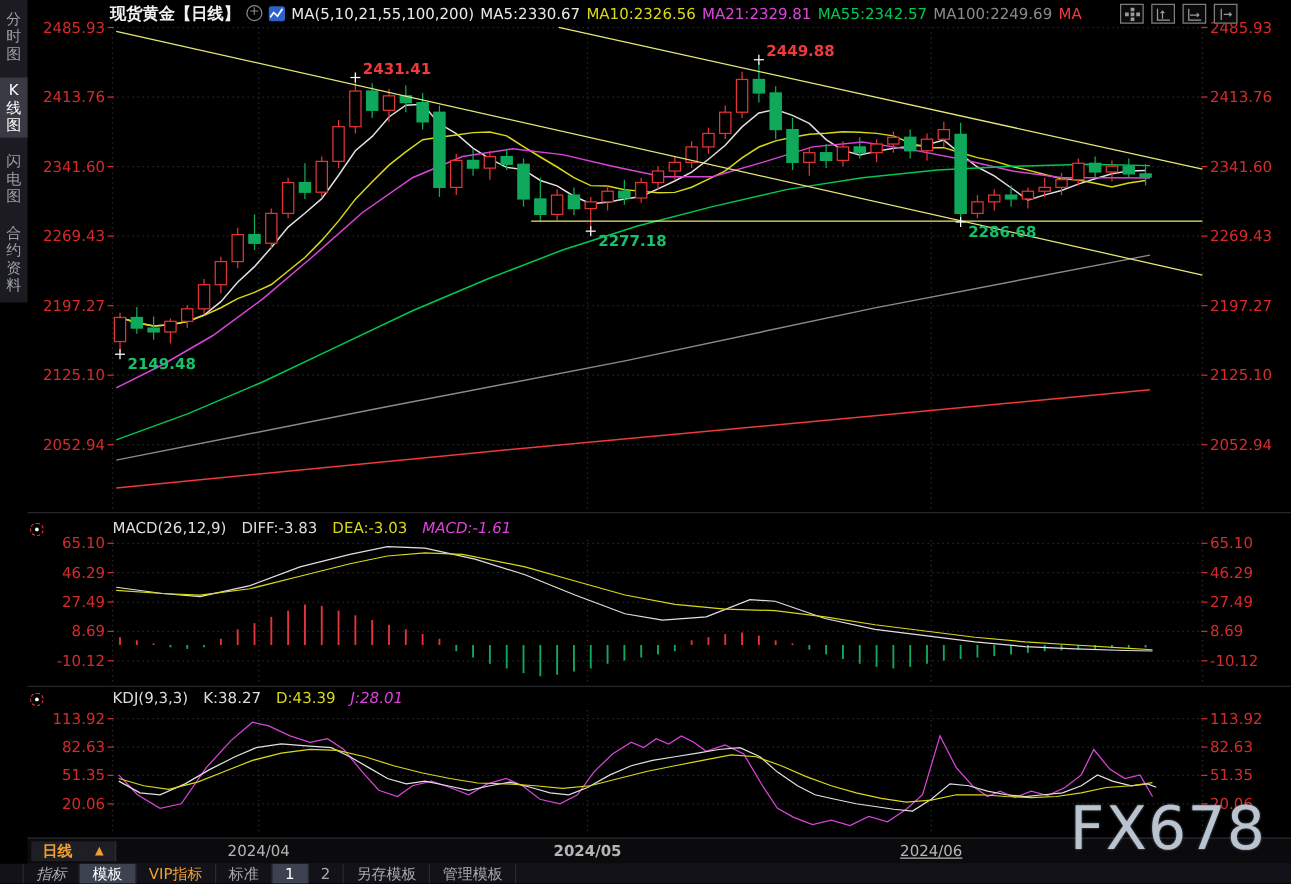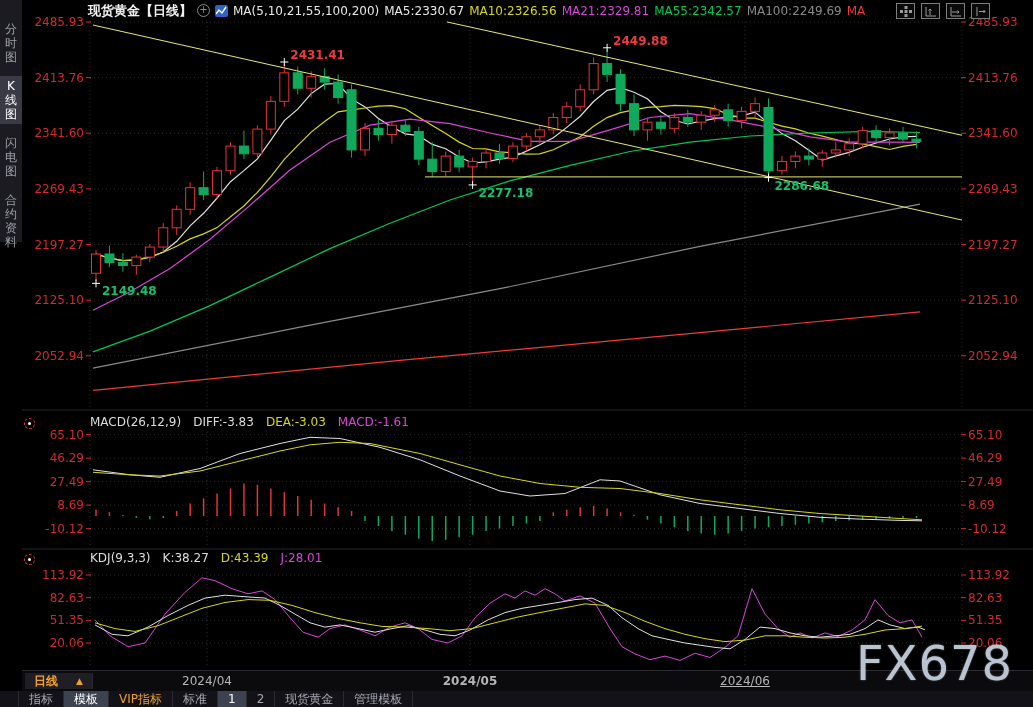--- a/index.html
+++ b/index.html
@@ -21,48 +21,48 @@
   .circle-plus{width:11px;height:11px;border:1px solid #888;border-radius:50%;color:#888;
        font-size:10px;line-height:10px;text-align:center;}
   .chart-ico{width:13px;height:12px;background:#2e62c9;border-radius:2px;display:inline-flex;
        align-items:center;justify-content:center;}
   .win-icons{position:absolute;left:896px;top:3px;display:flex;gap:6px;z-index:5;}
   .wicon{width:17px;height:14px;border:1px solid #7d7d7d;display:flex;align-items:center;
        justify-content:center;background:#0a0a0a;}
 
   
   .sidebar{position:absolute;left:0;top:0;width:22px;height:242px;background:#1b1b21;z-index:6;
-       display:flex;flex-direction:column;gap:9px;padding-top:19px;box-sizing:border-box;}
+       display:flex;flex-direction:column;gap:9px;padding-top:5px;box-sizing:border-box;}
   .side-tab{width:22px;text-align:center;font-size:12px;line-height:14px;color:#9aa0a8;padding:3px 0;}
   .side-tab .v{display:inline-block;width:13px;word-break:break-all;}
   .side-tab.active{background:#3a3a44;color:#ffffff;}
 
   
   .p-hdr{position:absolute;display:flex;gap:12px;font-size:12px;color:#dddddd;z-index:4;white-space:nowrap;}
   .macd-hdr{left:90px;top:415px;}
   .kdj-hdr{left:90px;top:551px;}
-  .c-yellow{color:var(--yellow);} .c-magenta{color:var(--magenta);}
+  .c-yellow{color:var(--yellow);} .c-magenta{color:var(--magenta);font-style:italic;}
   .pmark{position:absolute;left:24px;width:9px;height:9px;border:1px dashed #d33333;border-radius:50%;z-index:4;}
   .pmark::after{content:"";position:absolute;left:2.5px;top:2.5px;width:3px;height:3px;background:#fff;border-radius:50%;}
   .pmark.m1{top:418px;} .pmark.m2{top:554px;}
 
   
   .time-strip{position:absolute;left:22px;right:0;top:670px;height:20px;background:#0b0b0d;
        border-top:1px solid #2b2b31;border-bottom:1px solid #2b2b31;z-index:5;}
   .period-box{position:absolute;left:3px;top:2px;height:16px;padding:0 9px;background:#1e1e24;
        color:var(--orange);font-size:12px;font-weight:bold;display:flex;align-items:center;gap:18px;
        border-right:1px solid #2b2b31;}
   .period-box .arr{font-size:9px;}
   .xlbl{position:absolute;top:3px;transform:translateX(-50%);font-size:12px;color:#b5b5b5;text-align:center;}
 
   
   .toolbar{position:absolute;left:0;right:0;top:691px;height:16px;background:#121218;display:flex;
        align-items:stretch;padding-left:18px;z-index:6;font-size:12px;color:#a8a8b0;}
   .tb{padding:0 10px;display:flex;align-items:center;border-right:1px solid #2a2a30;}
-  .toolbar .tb:first-child{border-left:1px solid #2a2a30;}
+  .toolbar .tb:first-child{border-left:1px solid #2a2a30;font-style:italic;}
   .tb.active{background:#3d4250;color:#ffffff;}
   .tb.vip{color:var(--orange);}
 
   .watermark{position:absolute;right:20px;top:635px;font-size:48px;color:#bac3d0;z-index:7;
        letter-spacing:1px;text-shadow:0 0 2px rgba(230,238,255,.45);}
 </style>
 </head>
 <body>
 
 <div class="app">
@@ -500,20 +500,20 @@
     <div class="tb">
         <span>标准</span>
       </div>
     <div class="tb active">
         <span>1</span>
       </div>
     <div class="tb">
         <span>2</span>
       </div>
     <div class="tb">
-        <span>现货黄金</span>
+        <span>另存模板</span>
       </div>
     <div class="tb">
         <span>管理模板</span>
       </div>
   </div>
 
 </div>
 
 </body></html>

